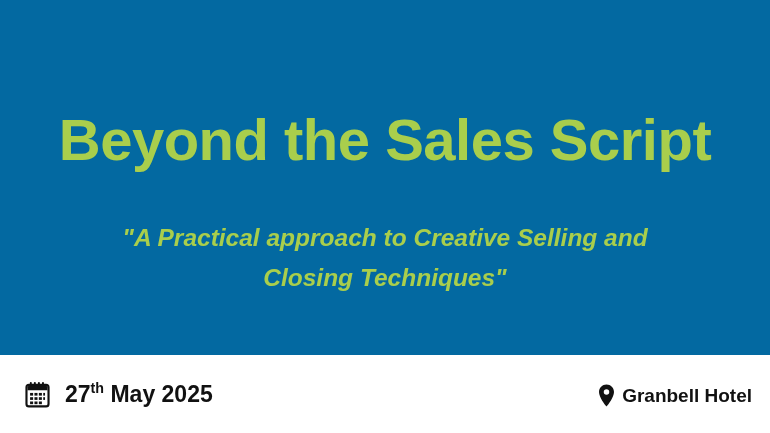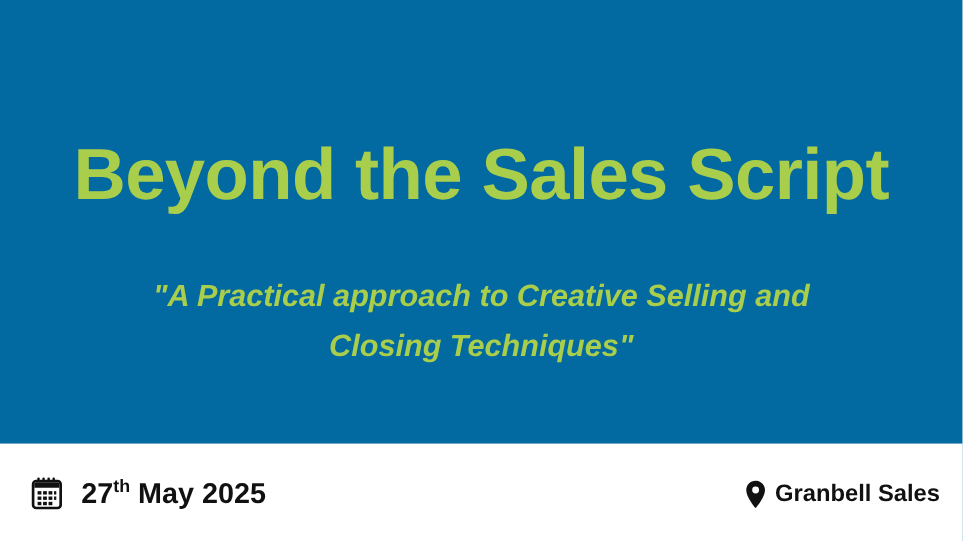--- a/index.html
+++ b/index.html
@@ -167,18 +167,18 @@
       <span class="label"><span>27</span><span class="ord">th</span><span> May 2025</span></span>
     </div>
 
     <div class="footer-item footer-venue">
       <span class="icon">
         <svg width="19" height="23" viewBox="0 0 18 23" aria-hidden="true">
           <path d="M9 0.6C4.8 0.6 1.5 3.9 1.5 8.0c0 5.4 6.2 13.0 7.0 14.0a0.65 0.65 0 0 0 1.0 0c0.8-1.0 7.0-8.6 7.0-14.0C16.5 3.9 13.2 0.6 9 0.6z" fill="#111111"></path>
           <circle cx="9" cy="8.0" r="2.75" fill="#ffffff"></circle>
         </svg>
       </span>
-      <span class="label">Granbell Sales</span>
+      <span class="label">Granbell Hotel</span>
     </div>
 
   </div>
 
 </div>
 
 </body></html>

